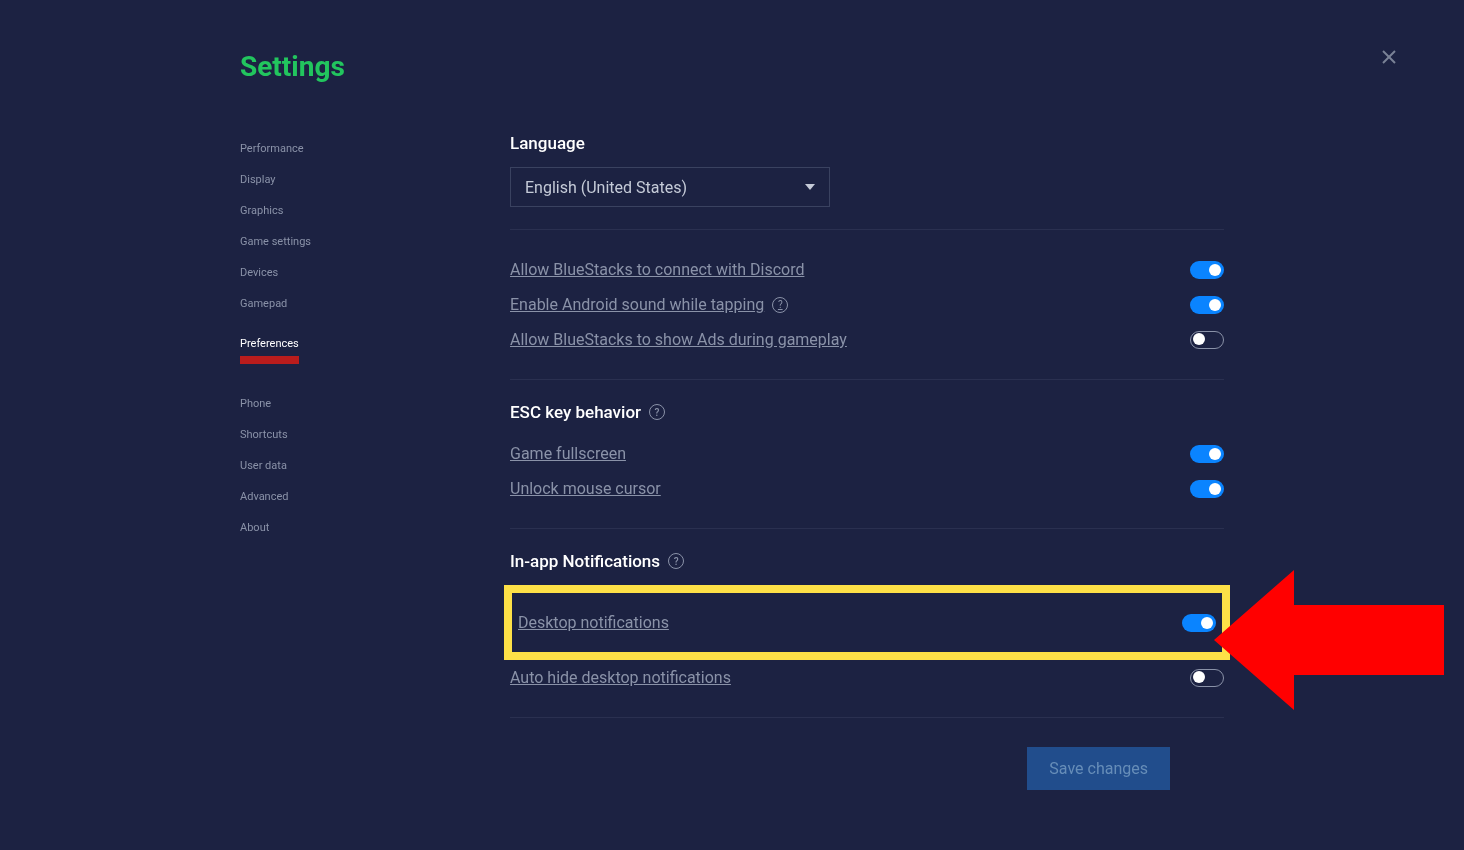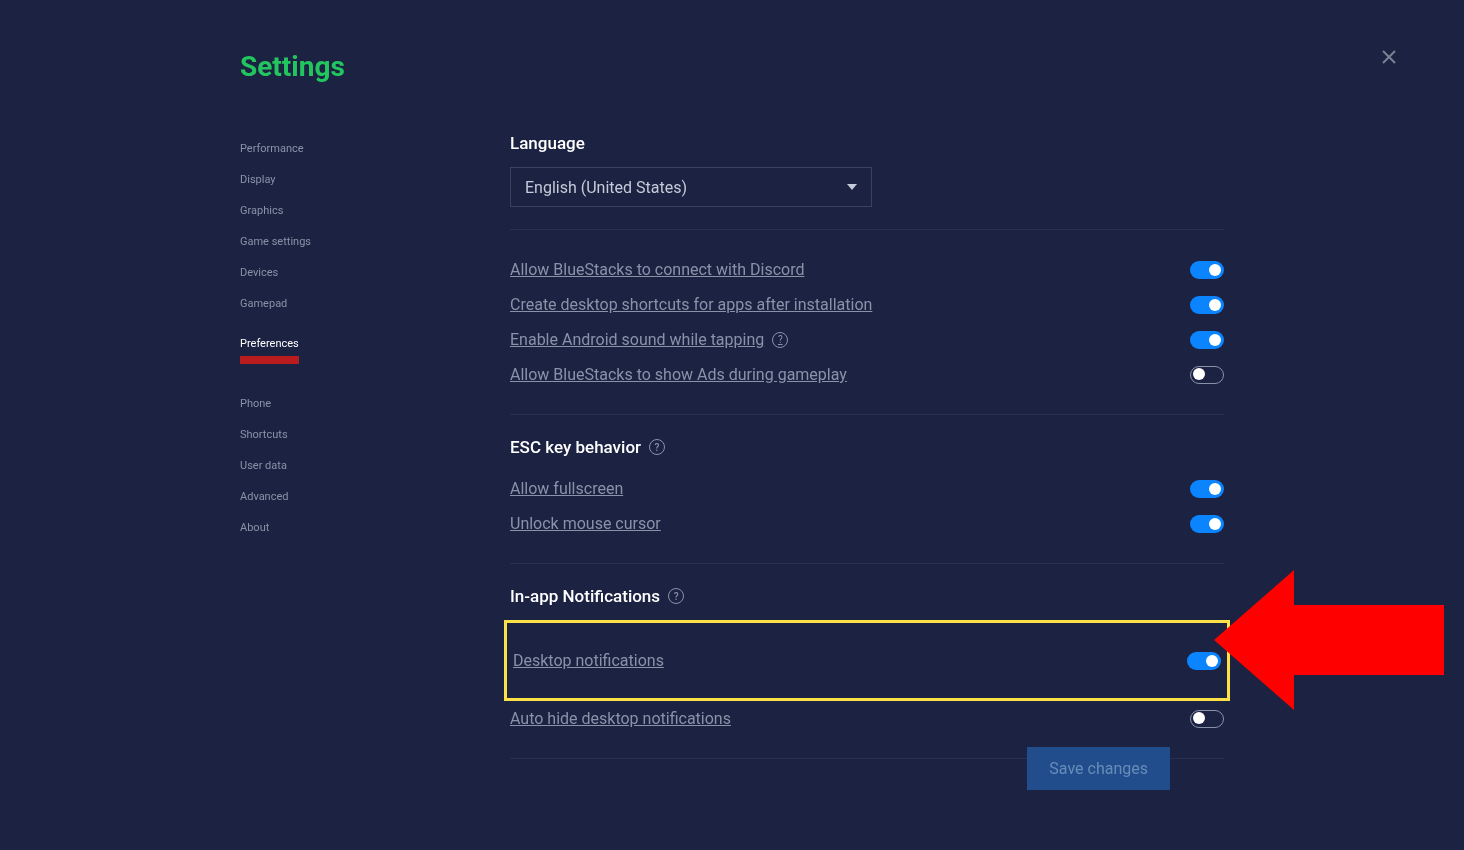--- a/index.html
+++ b/index.html
@@ -88,21 +88,21 @@
   border: 1.5px solid #8a92a8;
   border-radius: 50%;
   display: inline-flex;
   align-items: center;
   justify-content: center;
   font-size: 10px;
   color: #8a92a8;
   cursor: pointer;
 }
 .dropdown {
-  width: 362px;
+  width: 320px;
   height: 40px;
   background: #1c2242;
   border: 1px solid #3a4260;
   display: flex;
   align-items: center;
   justify-content: space-between;
   padding: 0 14px;
   color: #c5cbd8;
   font-size: 16px;
   cursor: pointer;
@@ -157,22 +157,22 @@
   top: 3px;
 }
 .toggle.on .knob {
   right: 3px;
 }
 .toggle.off .knob {
   left: 2px;
   top: 1.5px;
 }
 .highlight-box {
-  border: 3px solid #fde047;
-  padding: 20px 6px;
+  border: 8px solid #fde047;
+  padding: 12px 6px;
   margin: 0 -6px;
 }
 .save-btn {
   background: #214d8c;
   color: #668db8;
   border: none;
   padding: 12px 22px;
   font-size: 16px;
   cursor: pointer;
   position: absolute;
@@ -218,28 +218,20 @@
           <div class="setting-row">
             <div class="setting-label">
               <span>Allow BlueStacks to connect with Discord</span>
             </div>
             <div class="toggle on">
               <div class="knob"></div>
             </div>
           </div>
           <div class="setting-row">
             <div class="setting-label">
-              <span>Create desktop shortcuts for apps after installation</span>
-            </div>
-            <div class="toggle on">
-              <div class="knob"></div>
-            </div>
-          </div>
-          <div class="setting-row">
-            <div class="setting-label">
               <span>Enable Android sound while tapping</span>
               <span class="help-icon">?</span>
             </div>
             <div class="toggle on">
               <div class="knob"></div>
             </div>
           </div>
           <div class="setting-row">
             <div class="setting-label">
               <span>Allow BlueStacks to show Ads during gameplay</span>
@@ -252,21 +244,21 @@
 
       <hr class="divider">
 
       <div class="section-title">
         <span>ESC key behavior</span>
         <span class="help-icon">?</span>
       </div>
       <div id="esc-rows">
           <div class="setting-row">
             <div class="setting-label">
-              <span>Allow fullscreen</span>
+              <span>Game fullscreen</span>
             </div>
             <div class="toggle on">
               <div class="knob"></div>
             </div>
           </div>
           <div class="setting-row">
             <div class="setting-label">
               <span>Unlock mouse cursor</span>
             </div>
             <div class="toggle on">

